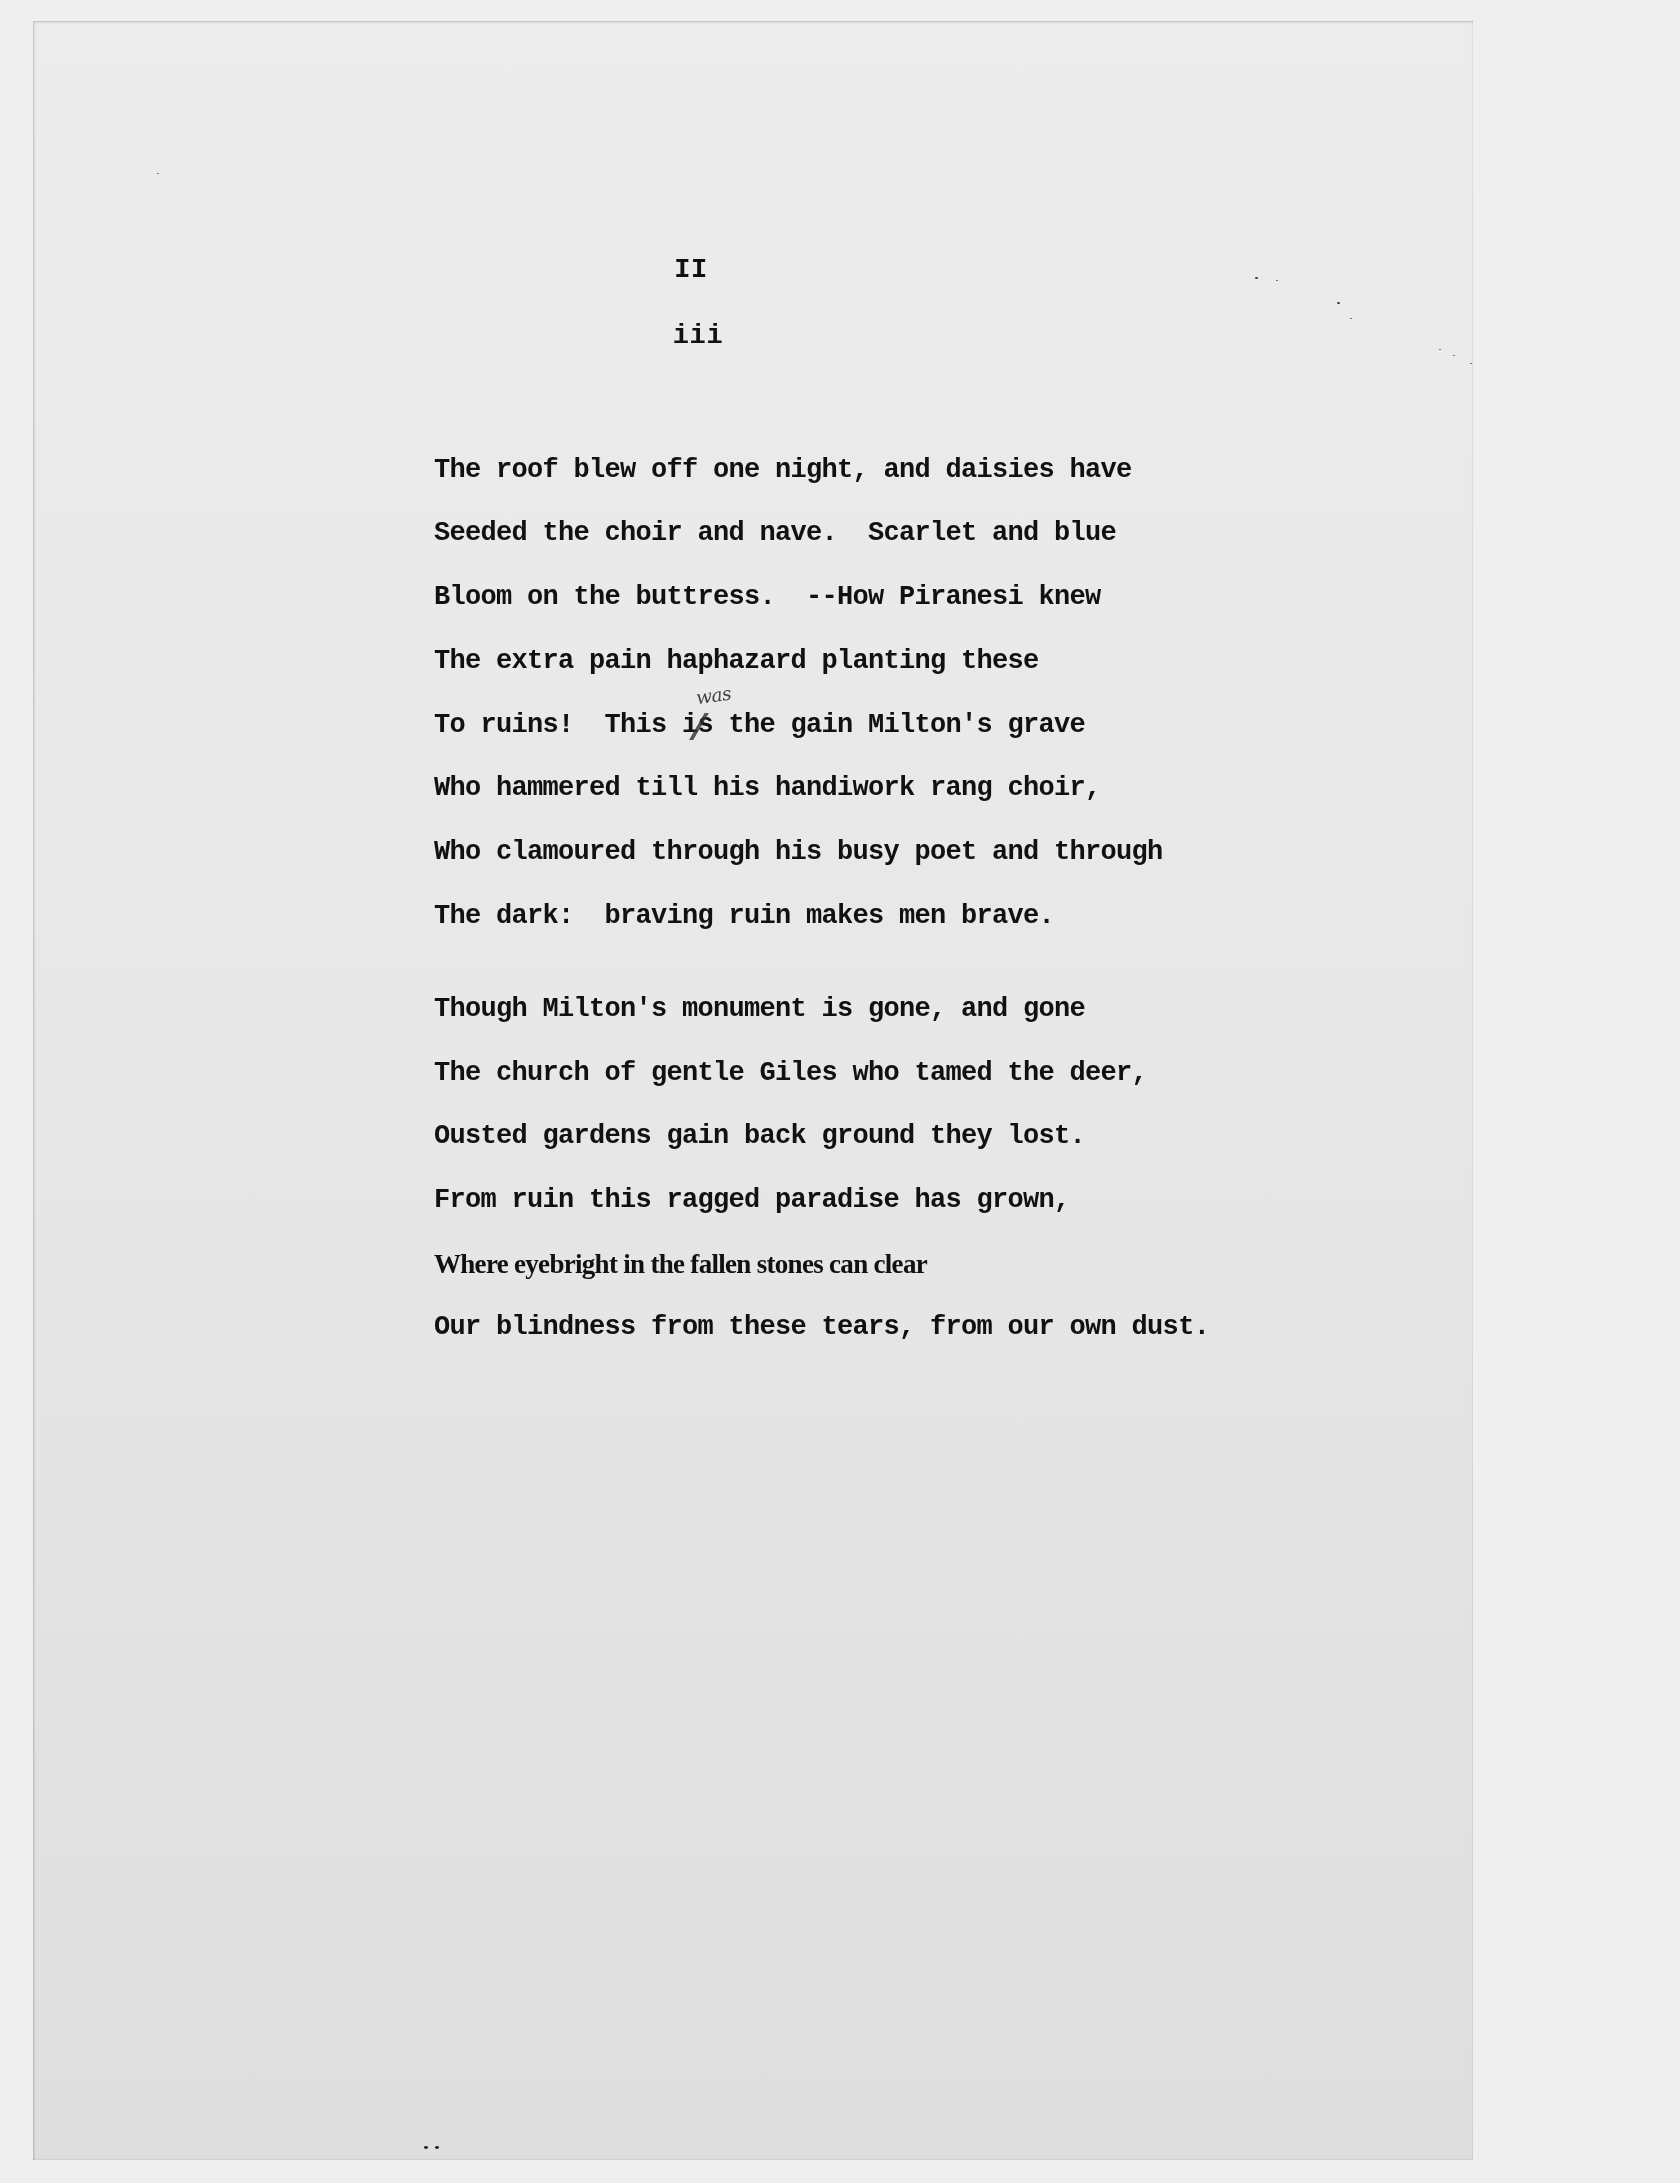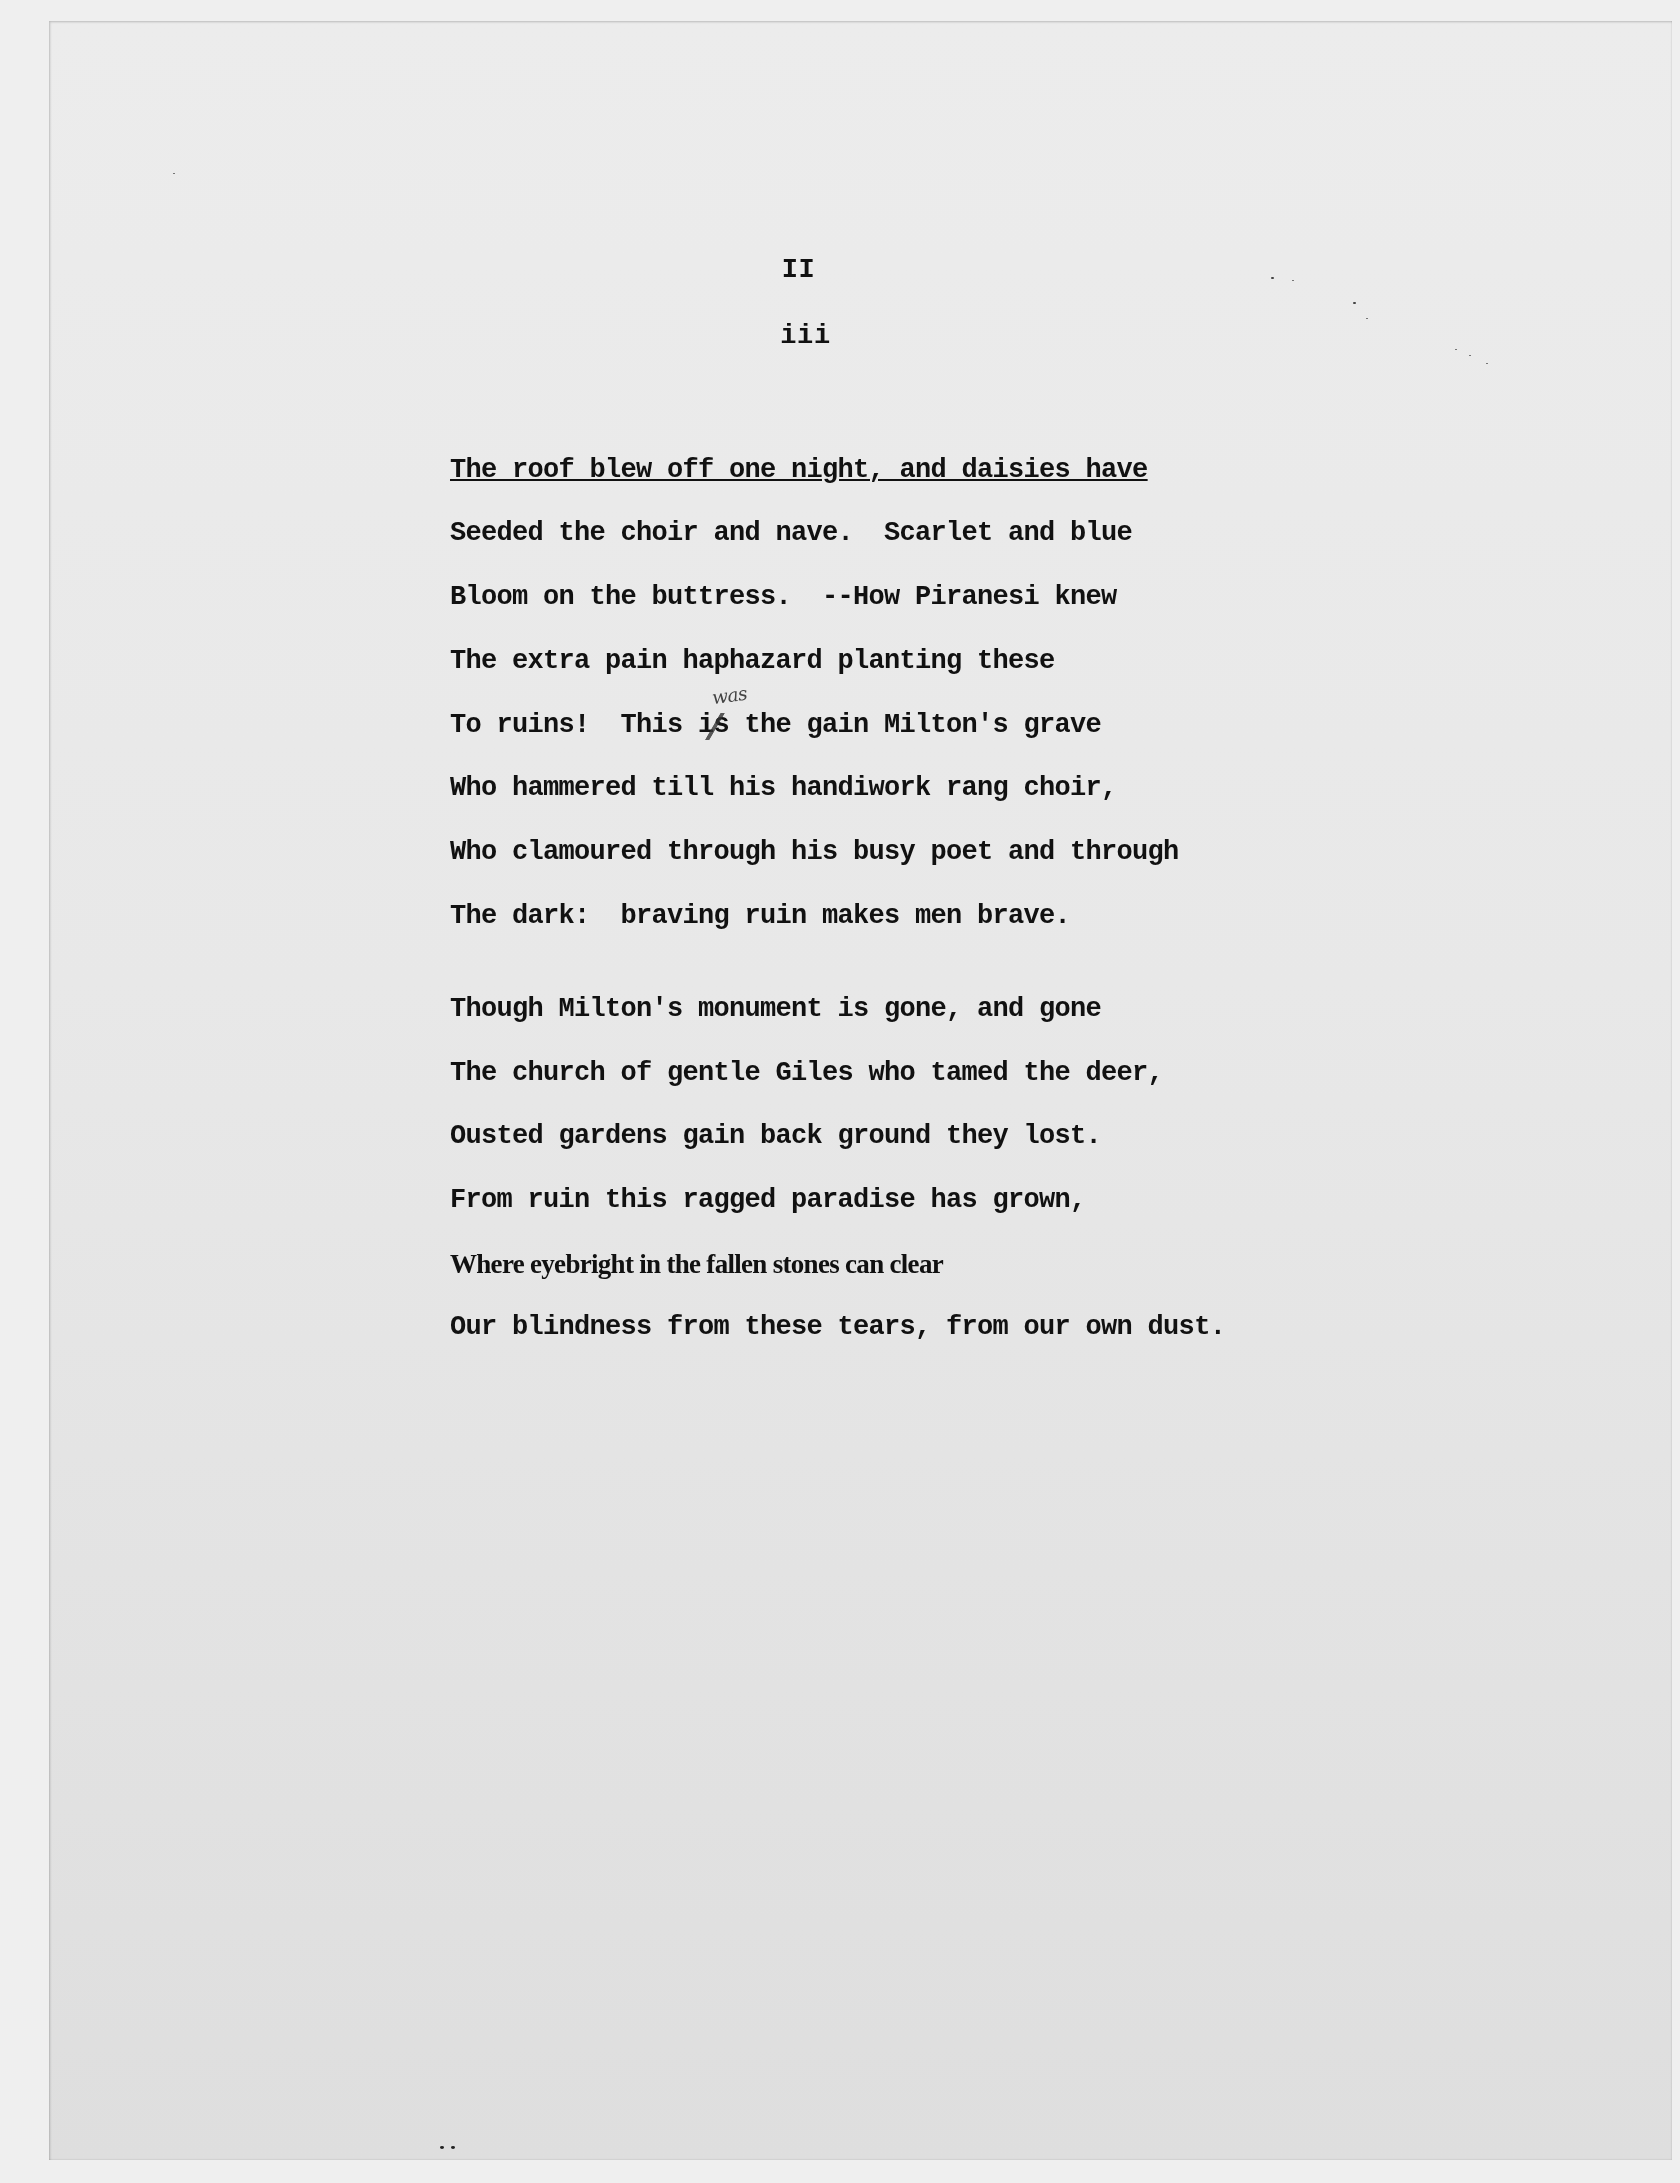--- a/index.html
+++ b/index.html
@@ -11,25 +11,24 @@
       height: 2183px;
       position: relative;
       overflow: hidden;
       background: #efefef;
       font-family: "Liberation Mono", "DejaVu Sans Mono", monospace;
     }
     .page {
       position: absolute;
       left: 33px;
       top: 20.5px;
-      width: 1623px;
+      width: 1440px;
       height: 2139px;
       background: linear-gradient(180deg, #ececec 0%, #e8e8e8 45%, #dedede 100%);
       box-shadow: inset 1.2px 1.2px 1.9px rgba(0,0,0,0.18), inset -0.6px -0.6px 1.2px rgba(0,0,0,0.10);
-      margin-left: 16px;
     }
     .section-numeral {
       position: absolute;
       left: 0;
       width: 100%;
       text-align: center;
       font-weight: bold;
       font-size: 27px;
       color: #111;
       letter-spacing: 0.6px;
@@ -93,21 +92,21 @@
 <body>
 
 <div class="page">
 
   <div class="section-numeral numeral-major">II</div>
   <div class="section-numeral numeral-minor">iii</div>
 
   <div class="poem">
 
     <div>
-      <div class="line" style="top:434px;text-decoration:underline;">The roof blew off one night, and daisies have</div>
+      <div class="line" style="top:434px;">The roof blew off one night, and daisies have</div>
       <div class="line" style="top:497px;">Seeded the choir and nave.  Scarlet and blue</div>
       <div class="line" style="top:561px;">Bloom on the buttress.  --How Piranesi knew</div>
       <div class="line" style="top:625px;">The extra pain haphazard planting these</div>
       <div class="line" style="top:689px;"><span>To ruins!  This </span><span class="strike">is</span><span> the gain Milton's grave</span></div>
       <span class="insertion" style="left:262px; top:664px;">was</span>
       <div class="line" style="top:752px;">Who hammered till his handiwork rang choir,</div>
       <div class="line" style="top:816px;">Who clamoured through his busy poet and through</div>
       <div class="line" style="top:880px;">The dark:  braving ruin makes men brave.</div>
     </div>
 

